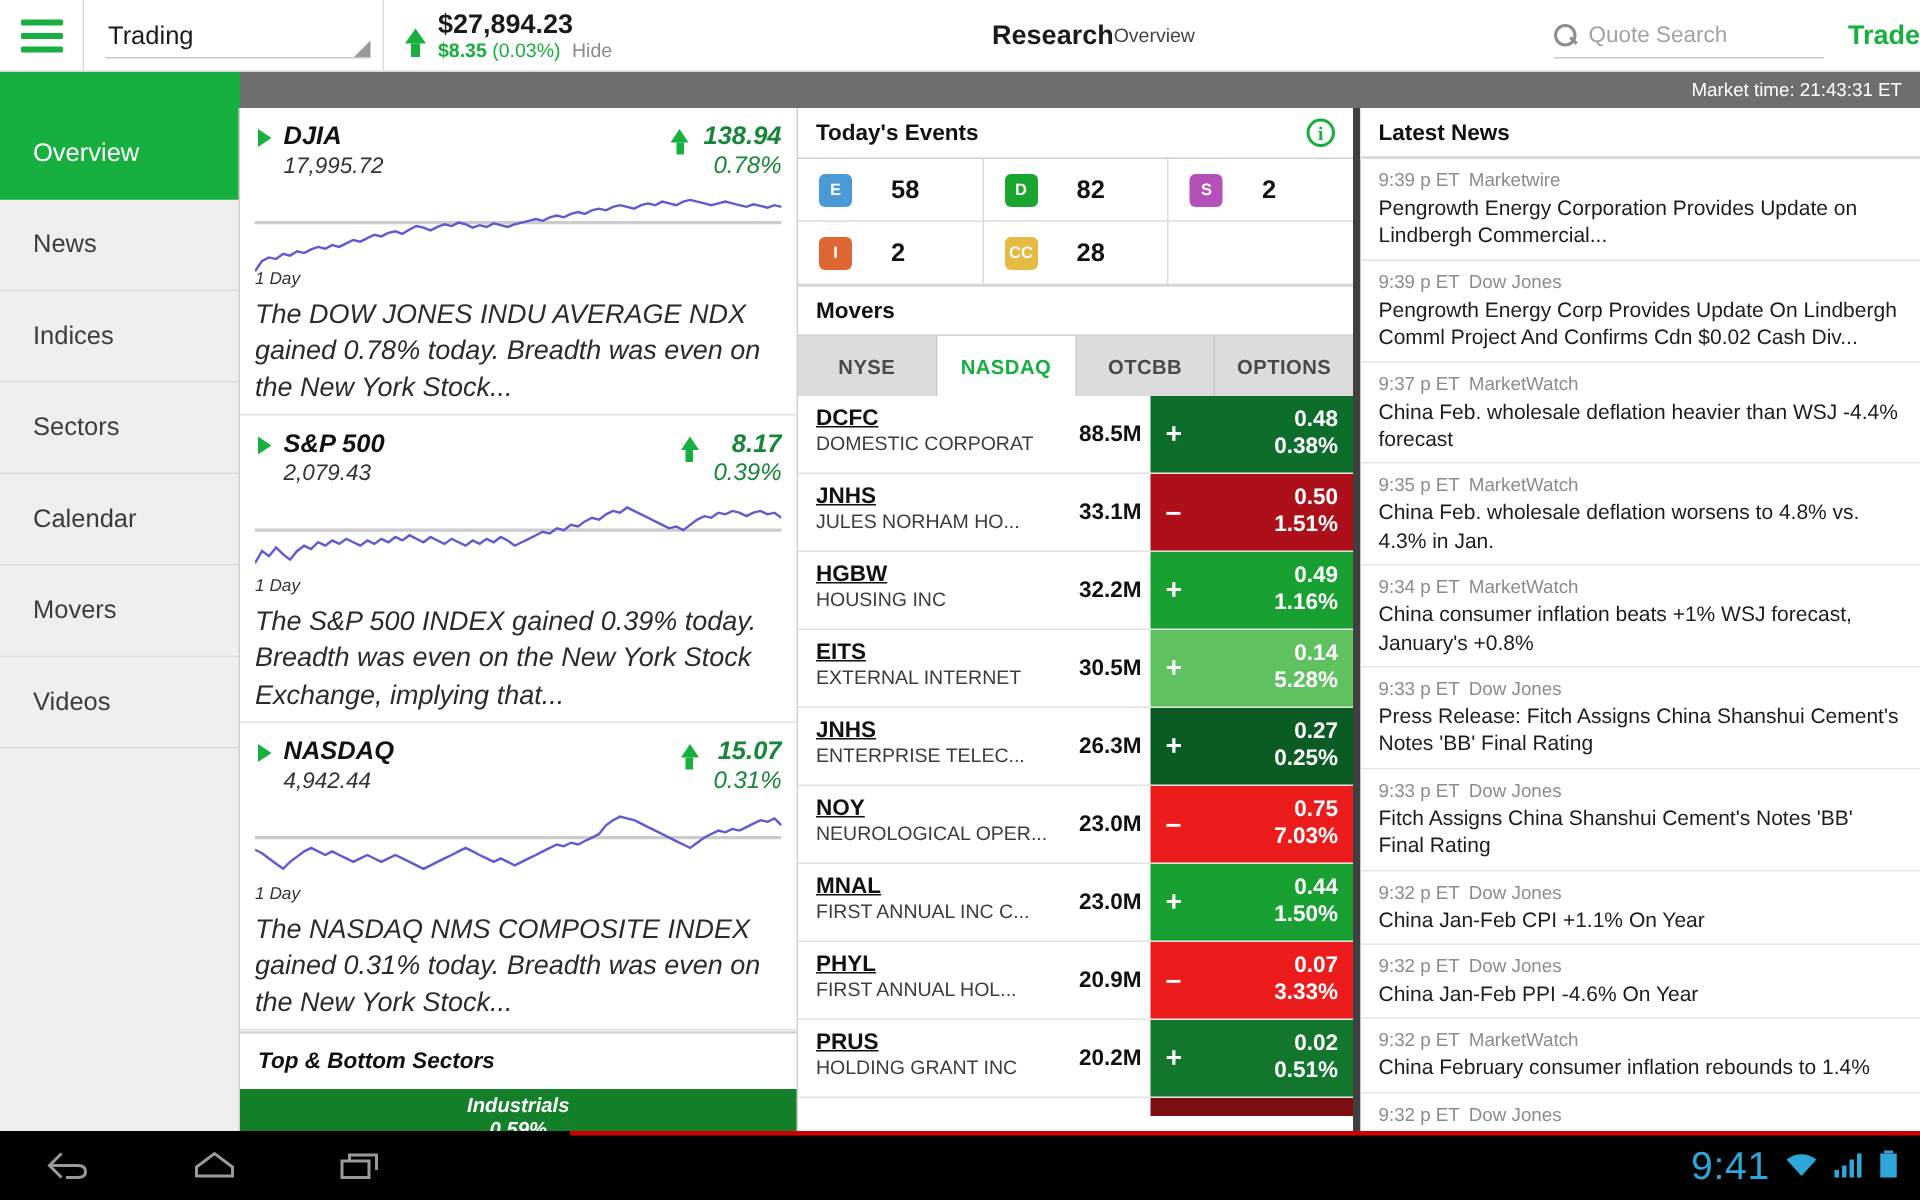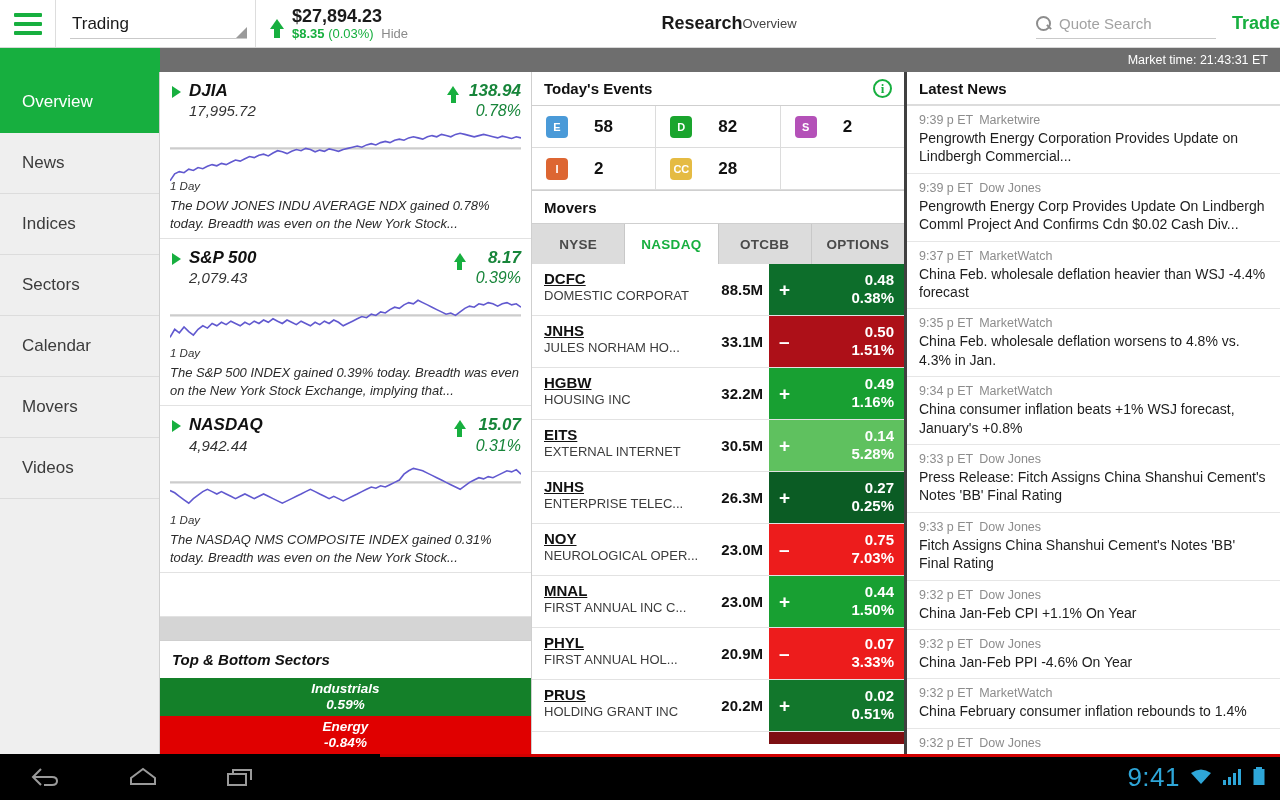--- a/index.html
+++ b/index.html
@@ -83,21 +83,21 @@
 
   
   .sidebar { width: 160px; flex: 0 0 160px; background: #efefef; border-right: 1px solid #cfcfcf; }
   .nav-item {
     height: 61px; display: flex; align-items: center; padding-left: 22px;
     font-size: 17px; color: #3c3c3c; border-bottom: 1px solid #dcdcdc; cursor: pointer;
   }
   .nav-item.active { background: #17af3f; color: #fff; border-bottom-color: #17af3f; }
   .col-left { width: 372px; flex: 0 0 372px; border-right: 1px solid #cfcfcf; background: #d5d5d5;
               display: flex; flex-direction: column; font-style: italic; }
-  .col-mid { width: 375px; flex: 0 0 375px; border-right: 3px solid #404040; background: #d5d5d5;
+  .col-mid { width: 375px; flex: 0 0 375px; border-right: 5px solid #404040; background: #d5d5d5;
              display: flex; flex-direction: column; }
   .col-right { flex: 1; background: #fff; display: flex; flex-direction: column; min-width: 0; }
 
   
   .cards { background: #fff; margin: 0 0 0 0; }
   .idx-card { padding: 8px 10px 6px 10px; border-bottom: 1px solid #e2e2e2; }
   .idx-head { display: flex; align-items: flex-start; }
   .idx-tri {
     width: 0; height: 0; border-top: 6px solid transparent; border-bottom: 6px solid transparent;
     border-left: 9px solid #17af3f; margin: 6px 8px 0 2px; flex: 0 0 auto;
@@ -109,21 +109,21 @@
   .idx-chg .arr {
     width: 0; height: 0; border-left: 6px solid transparent; border-right: 6px solid transparent;
     border-bottom: 9px solid #17af3f; position: relative; margin-top: 6px;
   }
   .idx-chg .arr::after { content:""; position:absolute; left:-2.5px; top:9px; width:5px; height:8px; background:#17af3f; }
   .idx-chg .nums .n1 { font-size: 17px; font-weight: bold; color: #17853a; line-height: 1.25; }
   .idx-chg .nums .n2 { font-size: 16px; color: #17853a; line-height: 1.3; }
   .spark { height: 58px; position: relative; margin-top: 2px; }
   .spark svg { display: block; width: 100%; height: 58px; }
   .spark-label { font-size: 11.5px; color: #333; margin-top: -2px; }
-  .idx-desc { font-size: 13px; color: #2b2b2b; line-height: 1.35; margin-top: 5px; }
+  .idx-desc { font-size: 18px; color: #2b2b2b; line-height: 1.35; margin-top: 5px; }
   .filler { background: #fff; height: 44px; border-bottom: 1px solid #e2e2e2; }
 
   .sector-hdr { background: #fff; padding: 10px 12px; font-size: 15px; font-weight: bold; color: #111;
                 border-top: 1px solid #cfcfcf; }
   .sector-bar { height: 38px; display: flex; flex-direction: column; align-items: center;
                 justify-content: center; color: #fff; }
   .sector-bar .nm { font-size: 13.5px; font-weight: bold; line-height: 1.15; }
   .sector-bar .pc { font-size: 13.5px; font-weight: bold; line-height: 1.15; }
 
   

